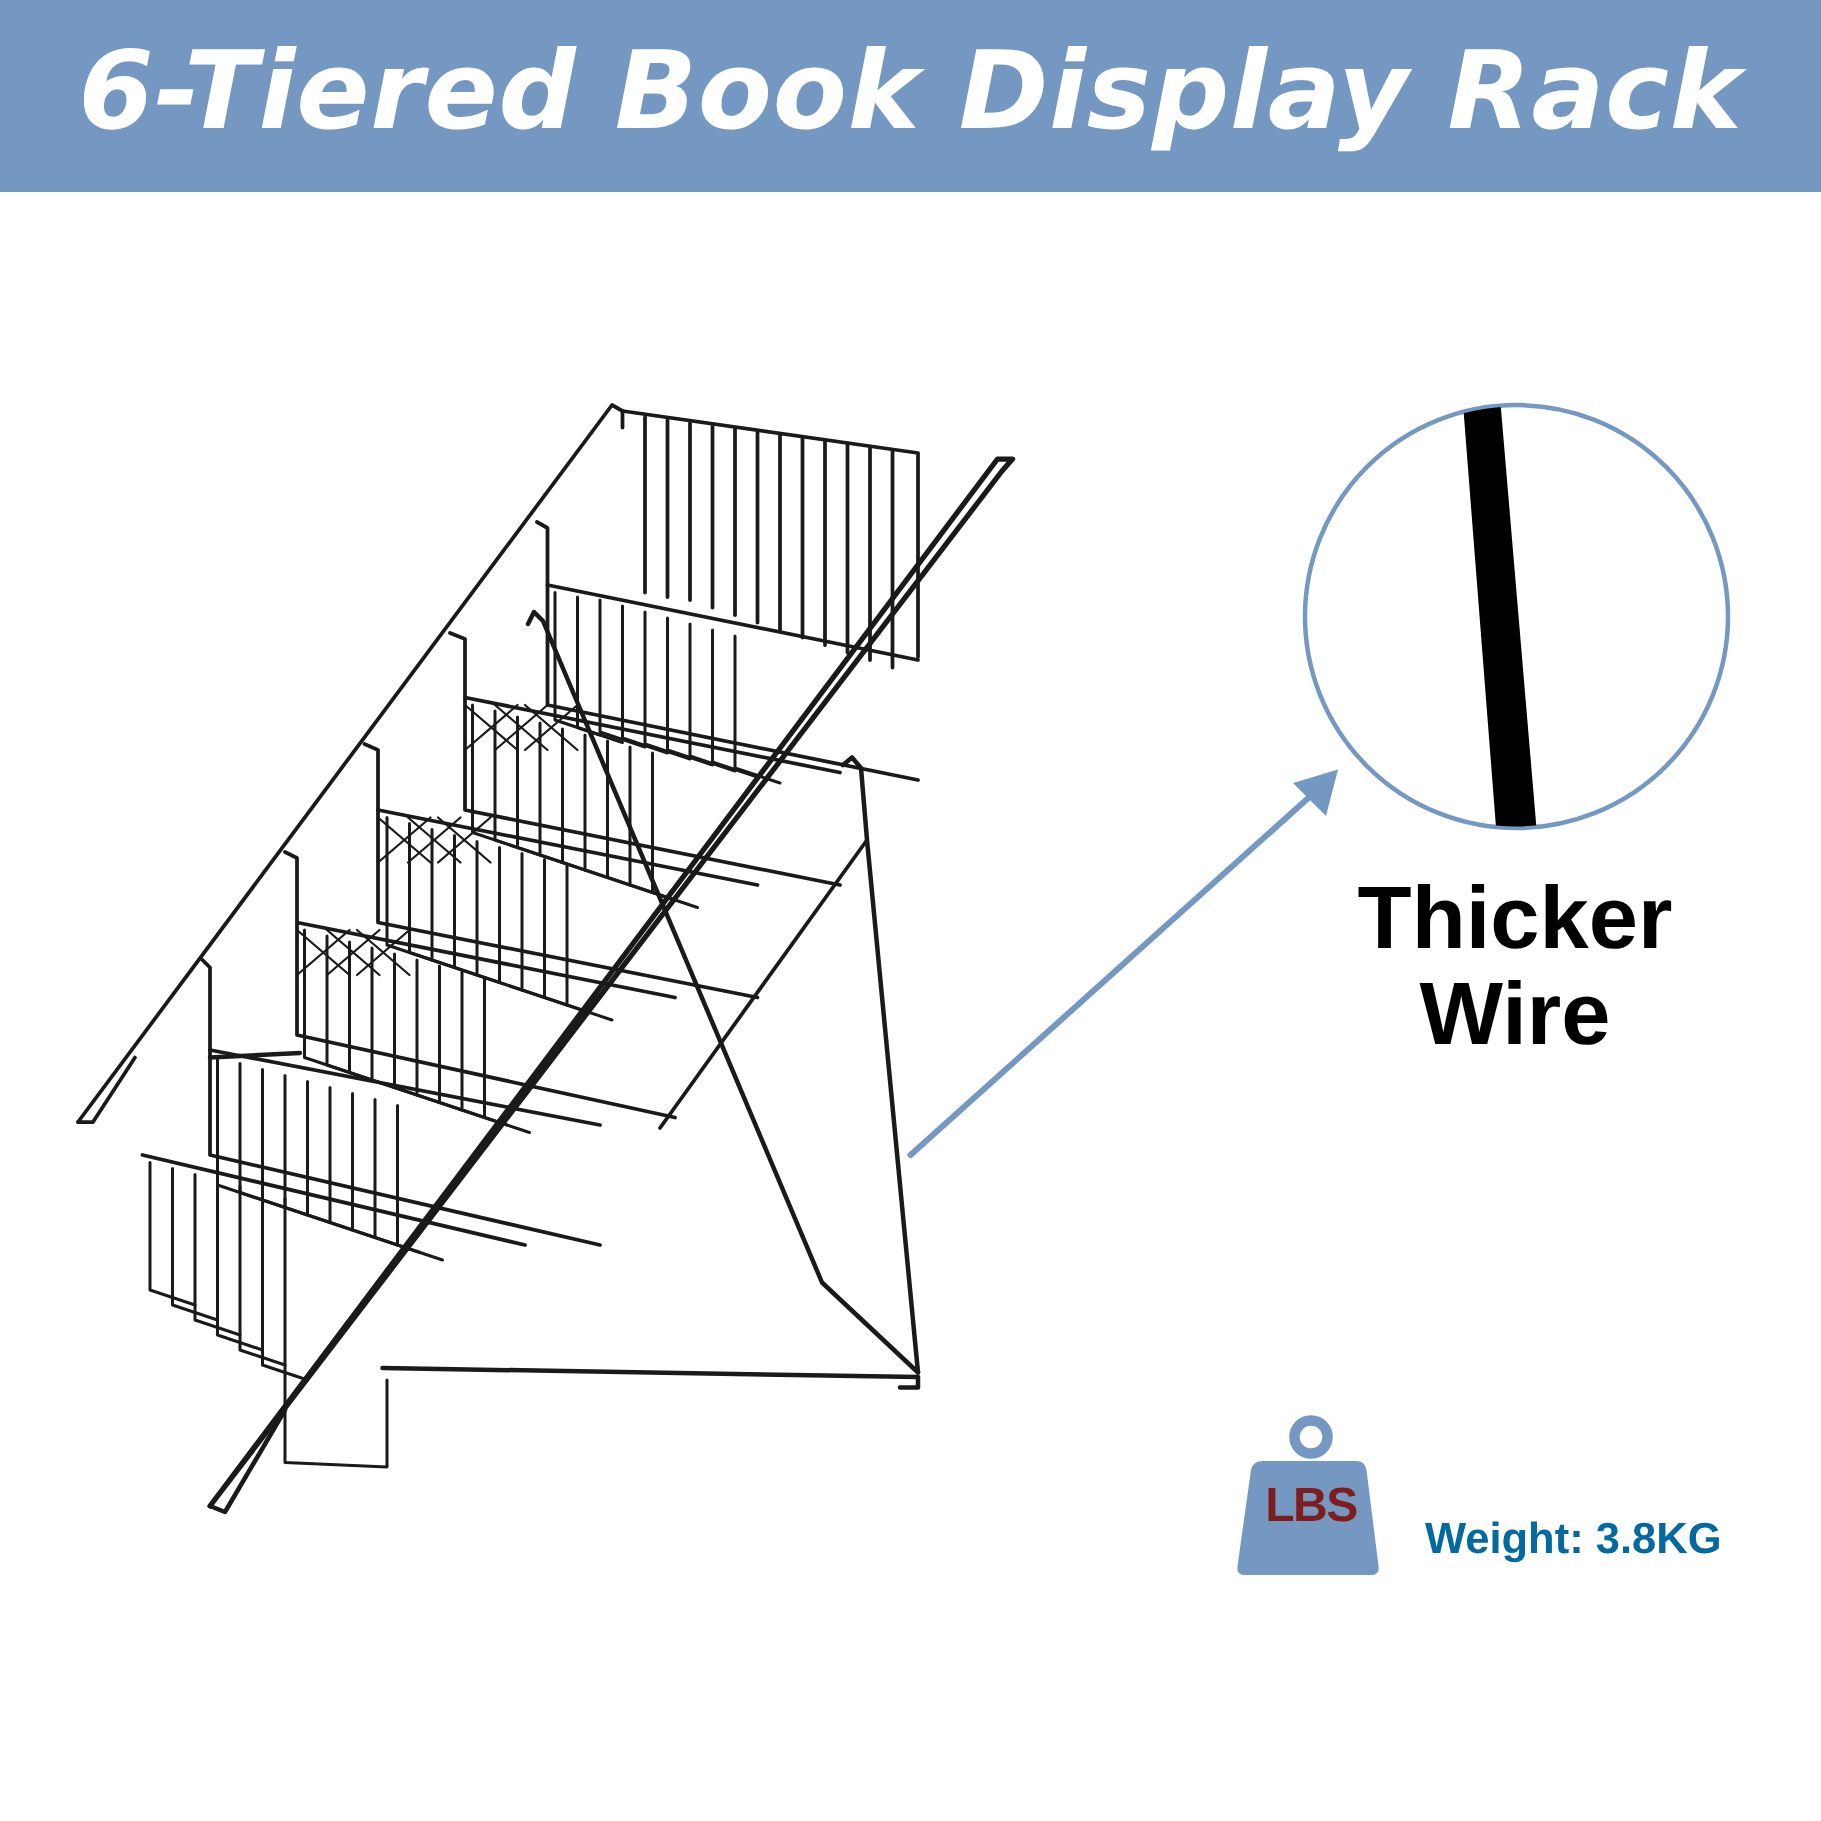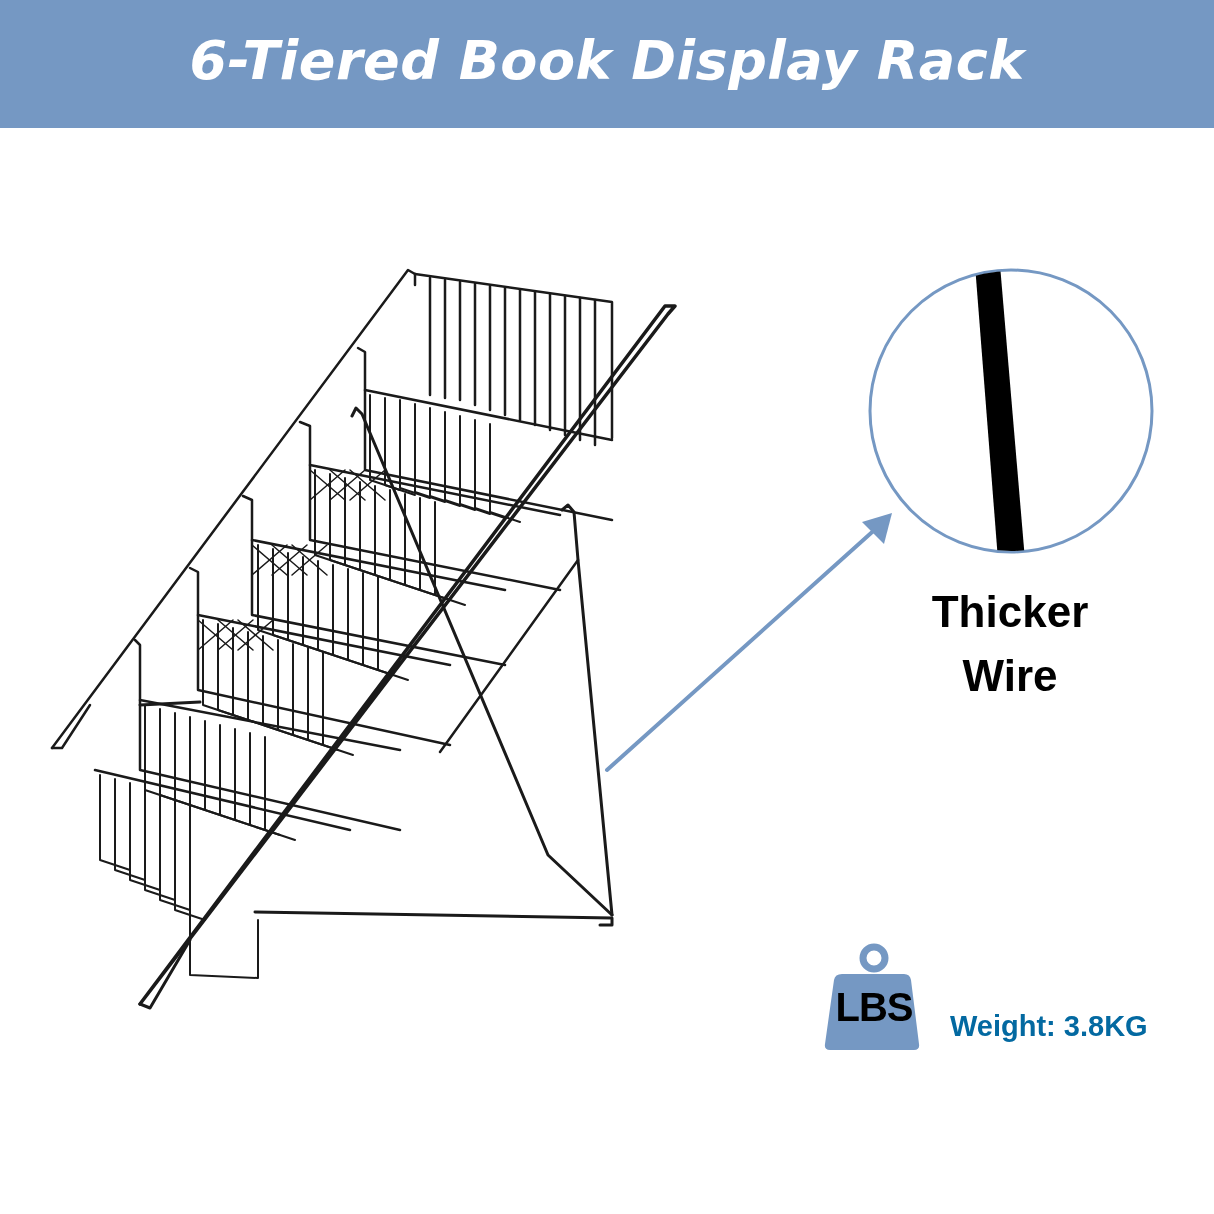--- a/index.html
+++ b/index.html
@@ -1,23 +1,23 @@
 <!DOCTYPE html>
 <html><head>
 <meta charset="utf-8">
 <style>
   html, body { margin: 0; padding: 0; }
   body { width: 1214px; height: 1214px; background: #ffffff; position: relative; overflow: hidden; font-family: "DejaVu Sans", sans-serif; }
   .banner { position: absolute; left: 0; top: 0; width: 1214px; height: 128px; background: #7598c3; display: flex; align-items: center; justify-content: center; }
-  .banner-title { color: #ffffff; font-family: "DejaVu Sans", sans-serif; font-weight: bold; font-style: italic; font-size: 54px; letter-spacing: 0.5px; margin-top: -8px; }
+  .banner-title { color: #ffffff; font-family: "DejaVu Sans", sans-serif; font-weight: bold; font-style: italic; font-size: 72px; letter-spacing: 0.5px; margin-top: -8px; }
   .product { position: absolute; left: 0; top: 128px; width: 1214px; height: 1086px; }
-  .label-thicker { position: absolute; left: 900px; top: 580px; width: 220px; text-align: center; font-family: "Liberation Sans", sans-serif; font-weight: bold; font-size: 44px; line-height: 64px; color: #000; }
+  .label-thicker { position: absolute; left: 900px; top: 580px; width: 220px; text-align: center; font-family: "Liberation Sans", sans-serif; font-weight: bold; font-size: 59px; line-height: 64px; color: #000; }
   .weight-text { position: absolute; left: 950px; top: 1010px; font-family: "Liberation Sans", sans-serif; font-weight: bold; font-size: 29px; color: #0369a1; }
   .weight-icon { position: absolute; left: 824px; top: 940px; width: 96px; height: 112px; }
-  .lbs { position: absolute; left: 834px; top: 985px; width: 80px; text-align: center; font-family: "Liberation Sans", sans-serif; font-weight: bold; font-size: 40px; color: #000000; letter-spacing: -1px; }
+  .lbs { position: absolute; left: 834px; top: 985px; width: 80px; text-align: center; font-family: "Liberation Sans", sans-serif; font-weight: bold; font-size: 32px; color: #7f1d1d; letter-spacing: -1px; }
 </style>
 </head>
 <body>
 
 <div class="banner">
   <span class="banner-title">6-Tiered Book Display Rack</span>
 </div>
 
 <svg class="product" viewBox="0 128 1214 1086" width="1214" height="1086">
   <g stroke="#1a1a1a" stroke-width="2.5" fill="none" stroke-linecap="round" stroke-linejoin="round">

